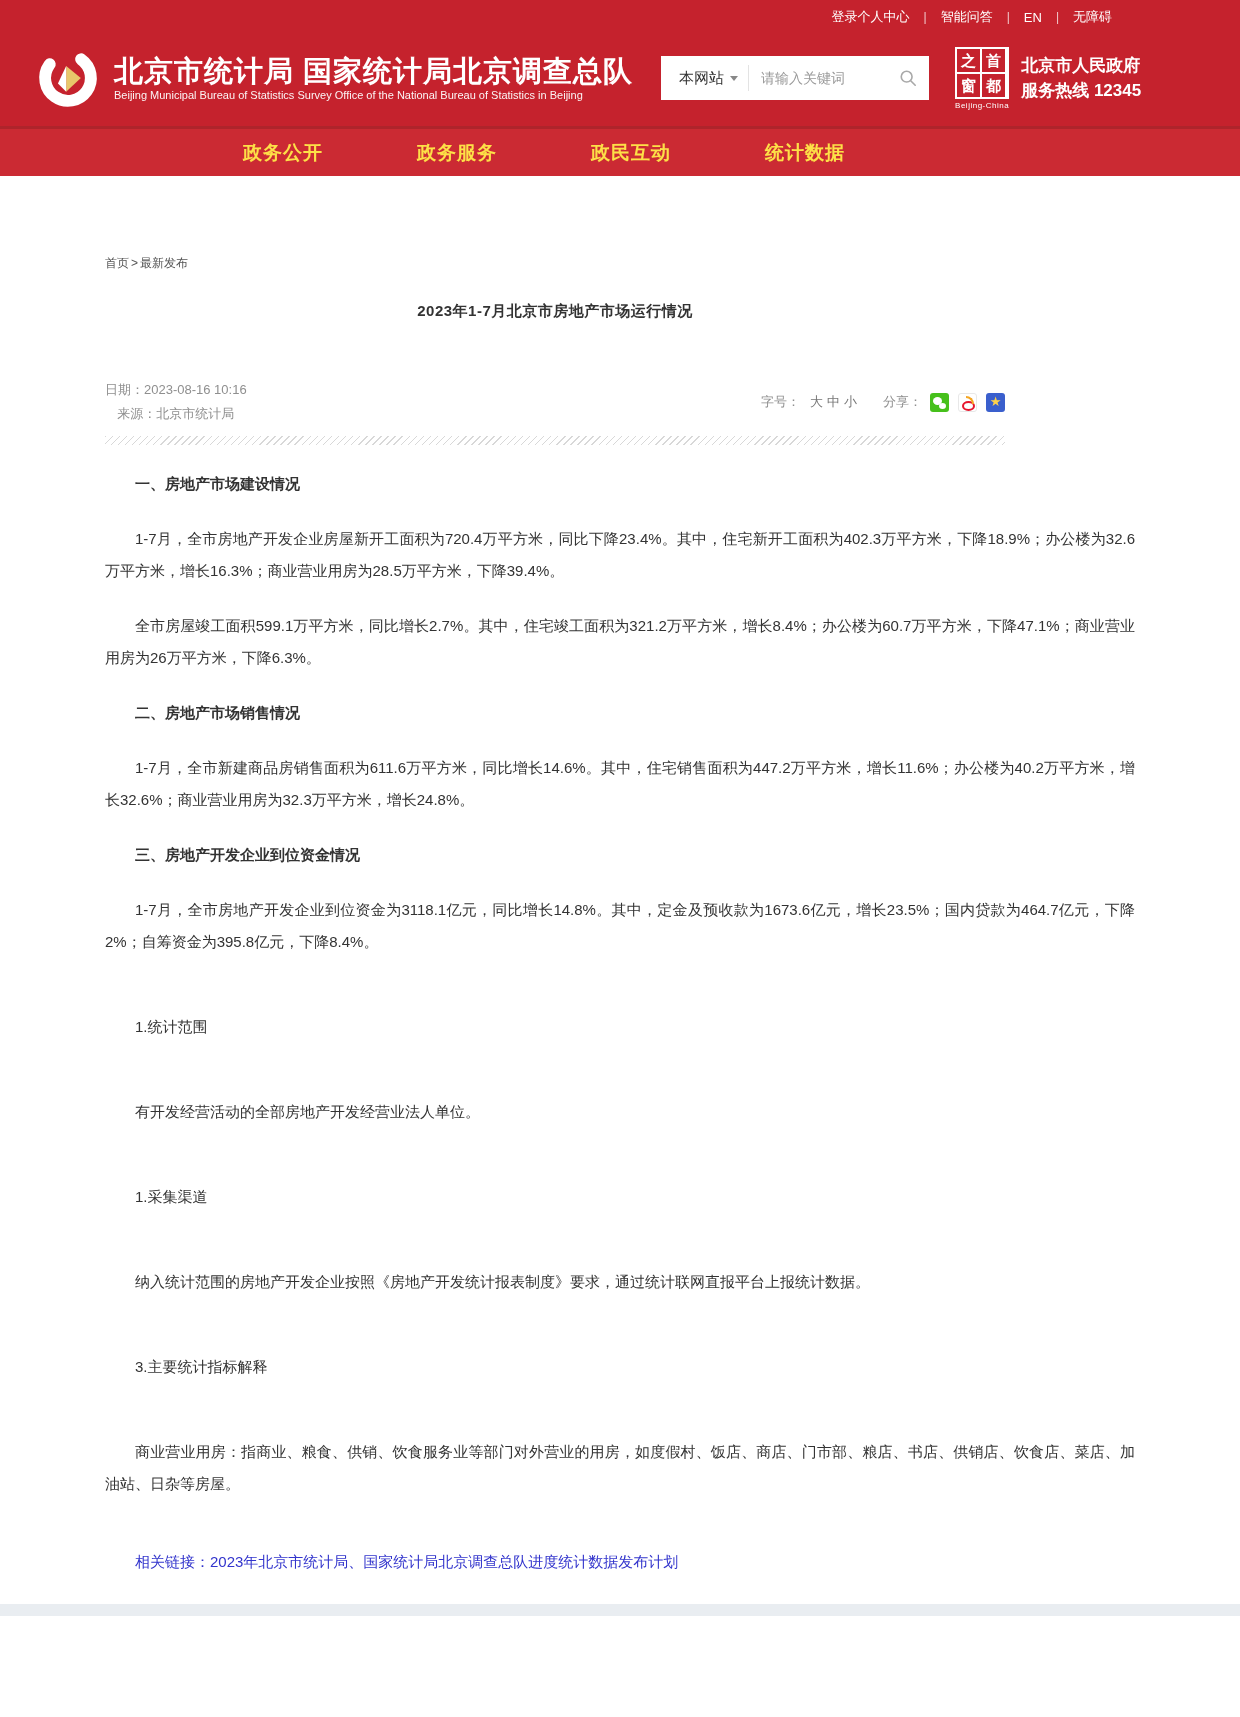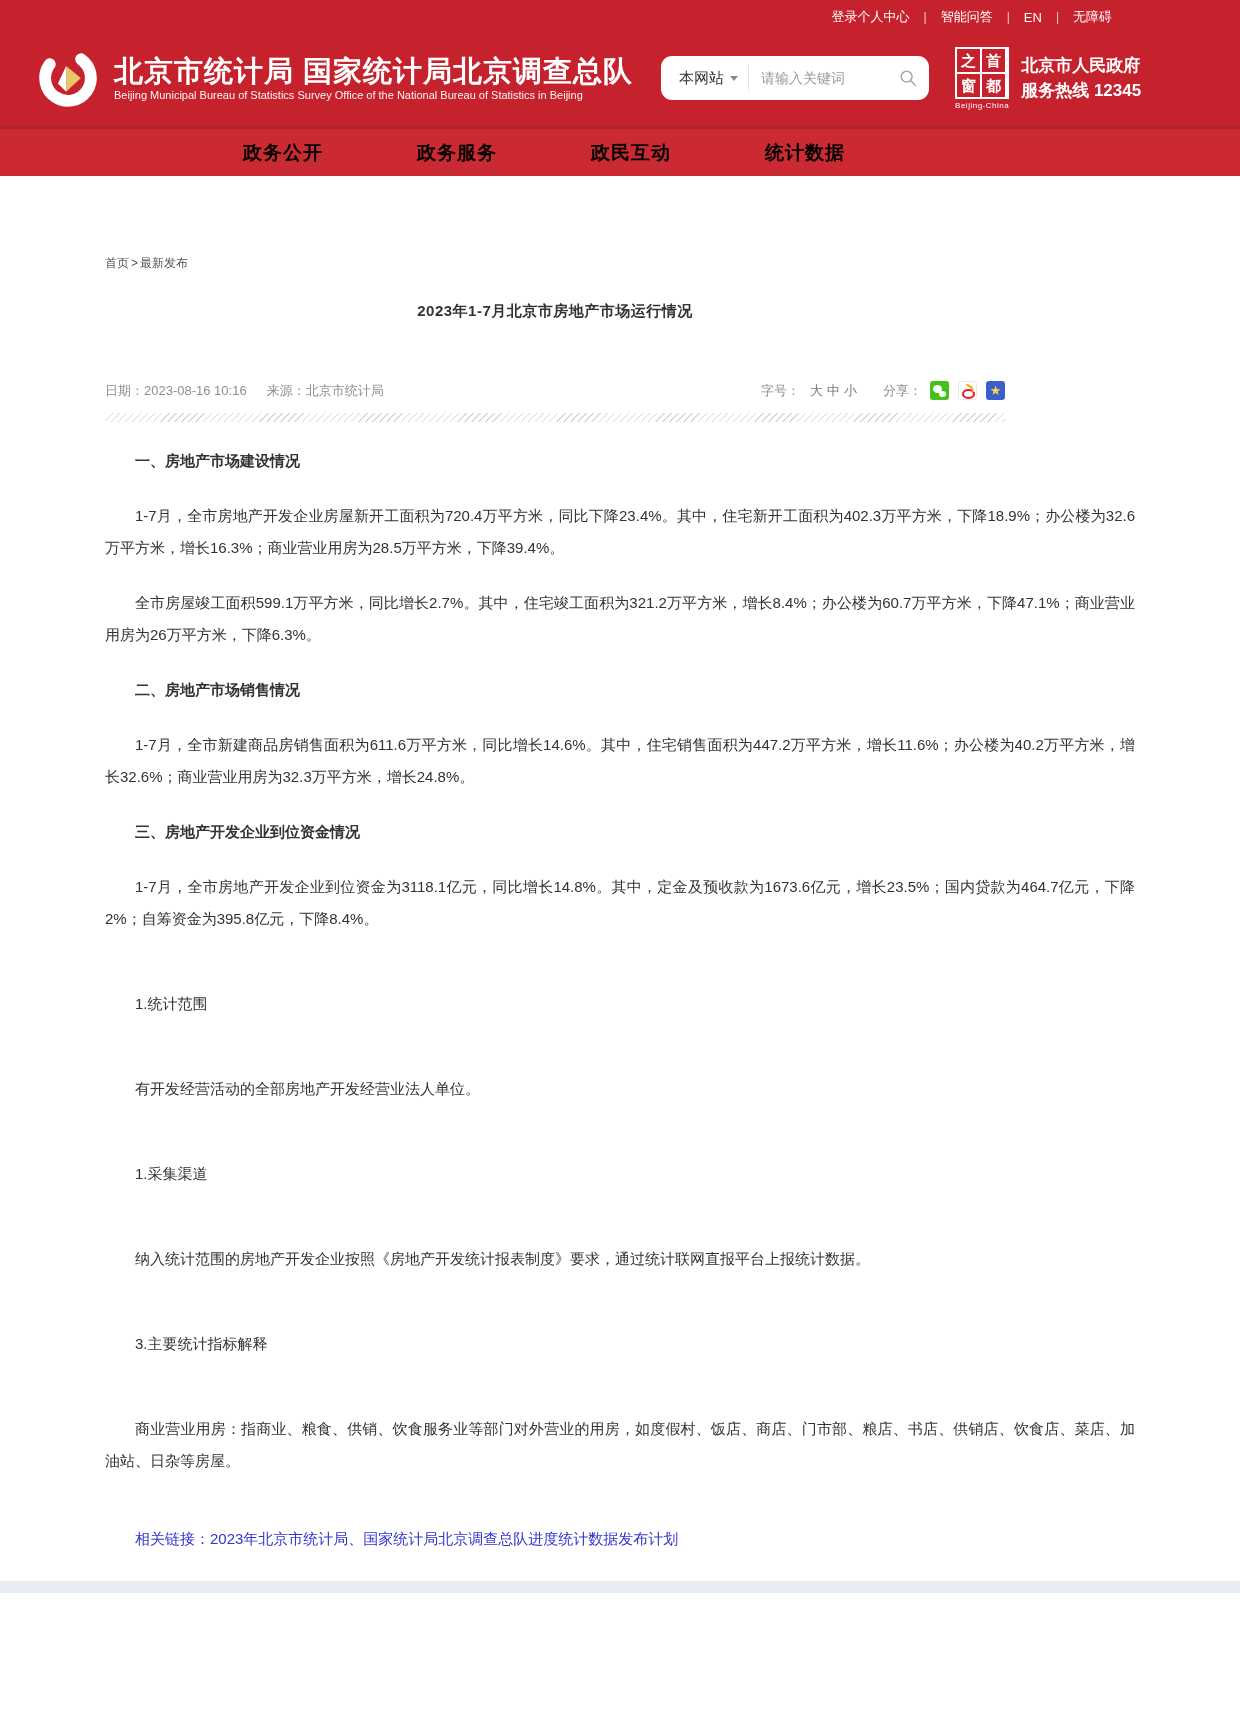--- a/index.html
+++ b/index.html
@@ -29,21 +29,21 @@
   .header{
     background:var(--brand_red);
     height:92px;display:flex;align-items:center;padding:0 36px 4px 36px;
   }
   .logo-wrap{width:64px;height:64px;flex:0 0 auto;margin-right:14px;}
   .brand{color:#fff;margin-right:28px;}
   .brand-title{font-size:29px;font-weight:bold;letter-spacing:1px;line-height:1.15;}
   .brand-sub{font-size:11px;opacity:.95;}
   .search-box{
     background:#fff;height:44px;width:268px;flex:0 0 auto;
-    display:flex;align-items:center;border-radius:11px;margin-right:26px;
+    display:flex;align-items:center;border-radius:0;margin-right:26px;
   }
   .search-scope{
     font-size:15px;color:#333;padding:0 10px 0 18px;display:flex;align-items:center;gap:6px;
     cursor:pointer;white-space:nowrap;
   }
   .caret{width:0;height:0;border-left:4px solid transparent;border-right:4px solid transparent;border-top:5px solid #888;display:inline-block;}
   .search-divider{width:1px;height:26px;background:#e3e3e3;}
   .search-input{
     border:none;outline:none;flex:1;min-width:0;font-size:14px;padding:0 6px 0 12px;
     font-family:inherit;color:#333;
@@ -57,35 +57,35 @@
     grid-template-columns:23px 23px;grid-template-rows:23px 23px;gap:2px;
   }
   .cw-cell{background:var(--brand_red);color:#fff;font-size:15px;line-height:23px;text-align:center;font-weight:bold;}
   .cw-caption{color:#fff;font-size:8px;margin-top:2px;letter-spacing:.5px;}
   .hotline{color:#fff;font-size:17px;font-weight:bold;line-height:1.5;white-space:nowrap;}
   
   .nav{
     background:var(--nav_red);height:50px;display:flex;align-items:center;
     padding-left:243px;gap:94px;border-top:3px solid rgba(0,0,0,.14);
   }
-  .nav-item{color:#000000;font-size:19px;font-weight:bold;cursor:pointer;white-space:nowrap;letter-spacing:1px;}
+  .nav-item{color:#fde047;font-size:19px;font-weight:bold;cursor:pointer;white-space:nowrap;letter-spacing:1px;}
   
   .page{background:#fff;}
   .container{width:1030px;margin:0 auto;padding-bottom:26px;}
   .breadcrumb{margin-top:79px;font-size:12px;color:#555;}
   .breadcrumb a{color:#555;text-decoration:none;cursor:pointer;}
   .breadcrumb .bc-sep{margin:0 2px;color:#555;}
   .article-head{width:900px;}
   .article-title{
     margin-top:30px;text-align:center;font-size:15px;font-weight:bold;color:#333;letter-spacing:.5px;
   }
   .meta{
     margin-top:60px;display:flex;align-items:center;font-size:13px;color:var(--meta_gray);
   }
-  .meta-left{display:flex;gap:6px;align-items:center;}
+  .meta-left{display:flex;gap:6px;align-items:center;flex-direction:column;}
   .meta-left .mitem{margin-right:14px;}
   .meta-right{margin-left:auto;display:flex;align-items:center;gap:8px;}
   .fs-opt{cursor:pointer;color:#777;margin:0 2px;}
   .share-label{margin-left:16px;}
   .share-icon{width:19px;height:19px;border-radius:3px;display:inline-block;position:relative;cursor:pointer;flex:0 0 auto;}
   .share-wechat{background:#46c01b;}
   .share-wechat::before{content:"";position:absolute;left:3px;top:4px;width:9px;height:8px;background:#fff;border-radius:50%;}
   .share-wechat::after{content:"";position:absolute;right:3px;bottom:3px;width:7px;height:6px;background:#fff;border-radius:50%;}
   .share-weibo{background:#fff;border:1px solid #e8e8e8;}
   .share-weibo::before{content:"";position:absolute;left:3px;top:7px;width:9px;height:6px;border:2px solid #e6162d;border-radius:50%;}

